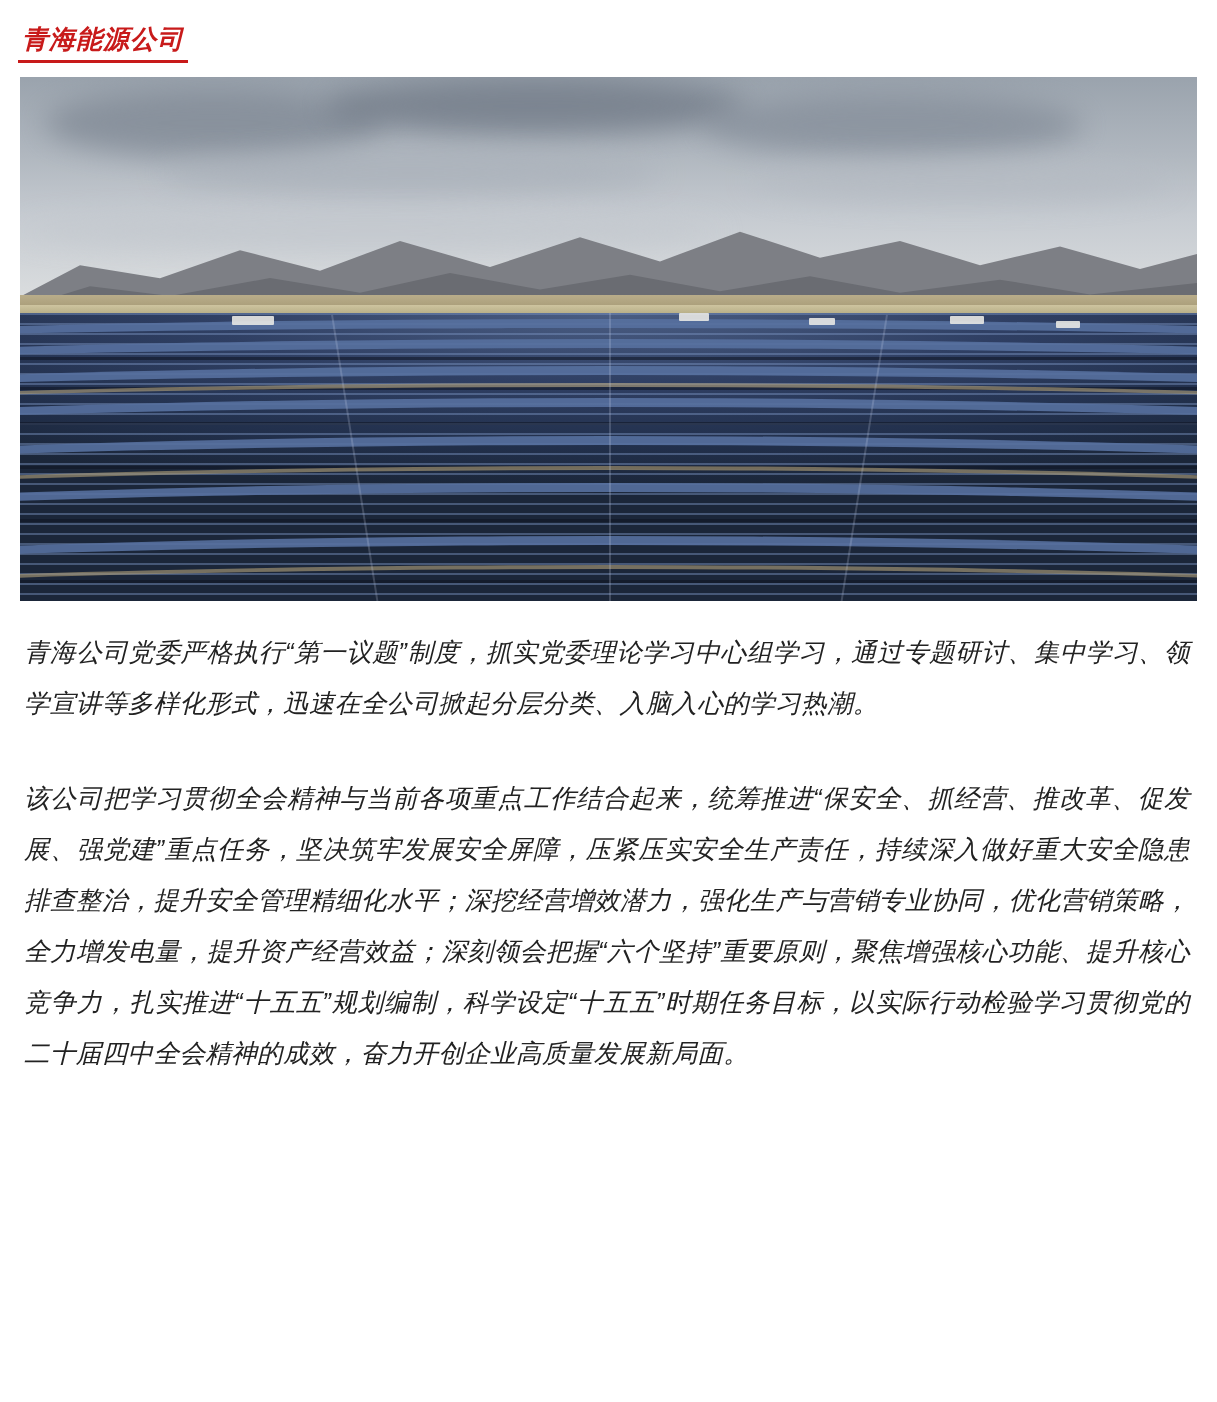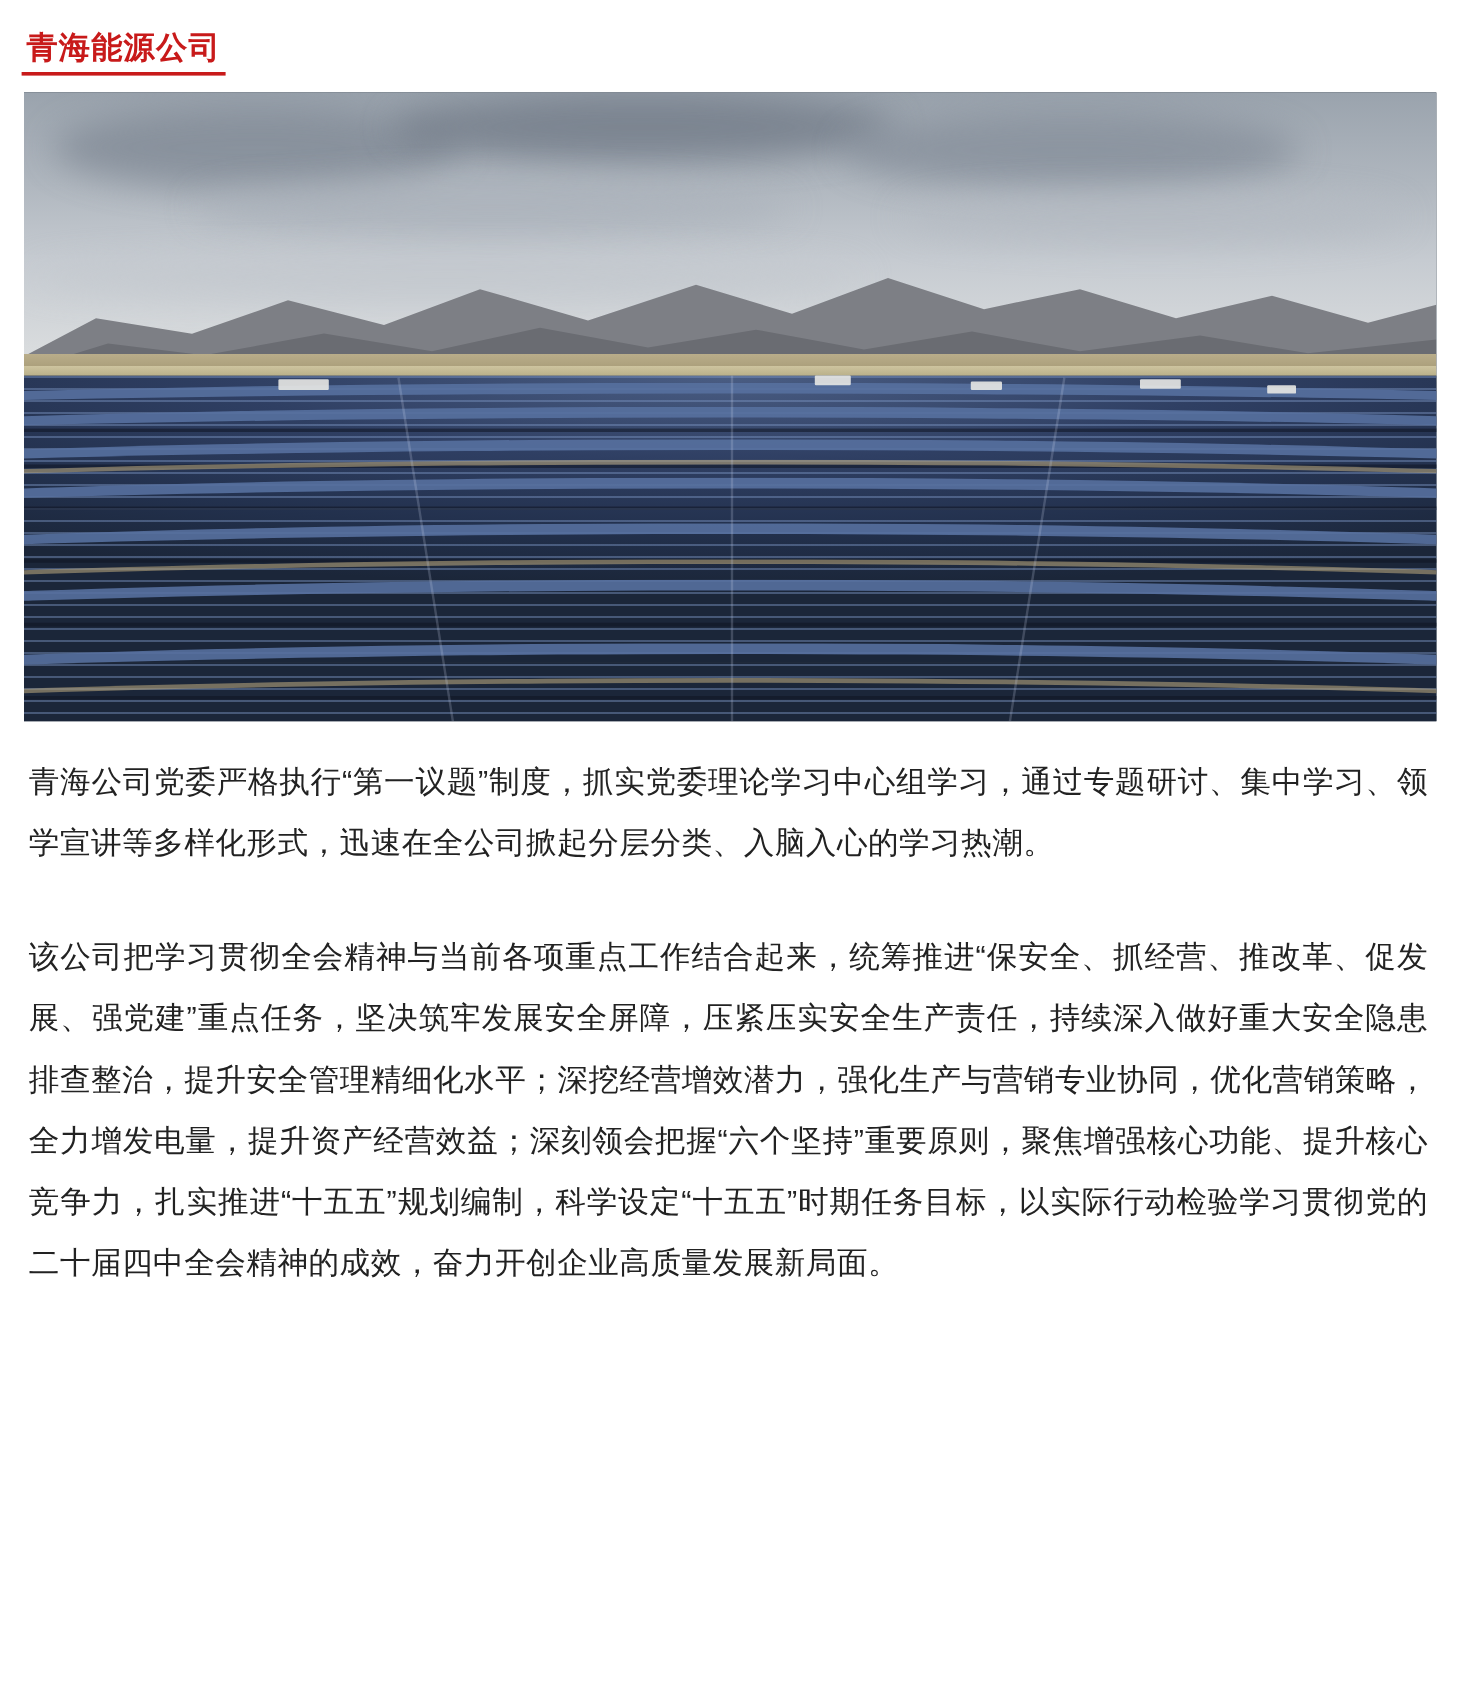--- a/index.html
+++ b/index.html
@@ -11,20 +11,21 @@
     width: 1217px;
     min-height: 1402px;
     font-family: "Liberation Sans", "DejaVu Sans", sans-serif;
     color: #1a1a1a;
   }
   .page {
     width: 1217px;
     box-sizing: border-box;
     padding: 0;
     position: relative;
+    font-style: italic;
   }
 
   
   .heading-wrap {
     padding: 24px 0 14px 18px;
   }
   .heading {
     display: inline-block;
     font-size: 26px;
     font-weight: bold;

